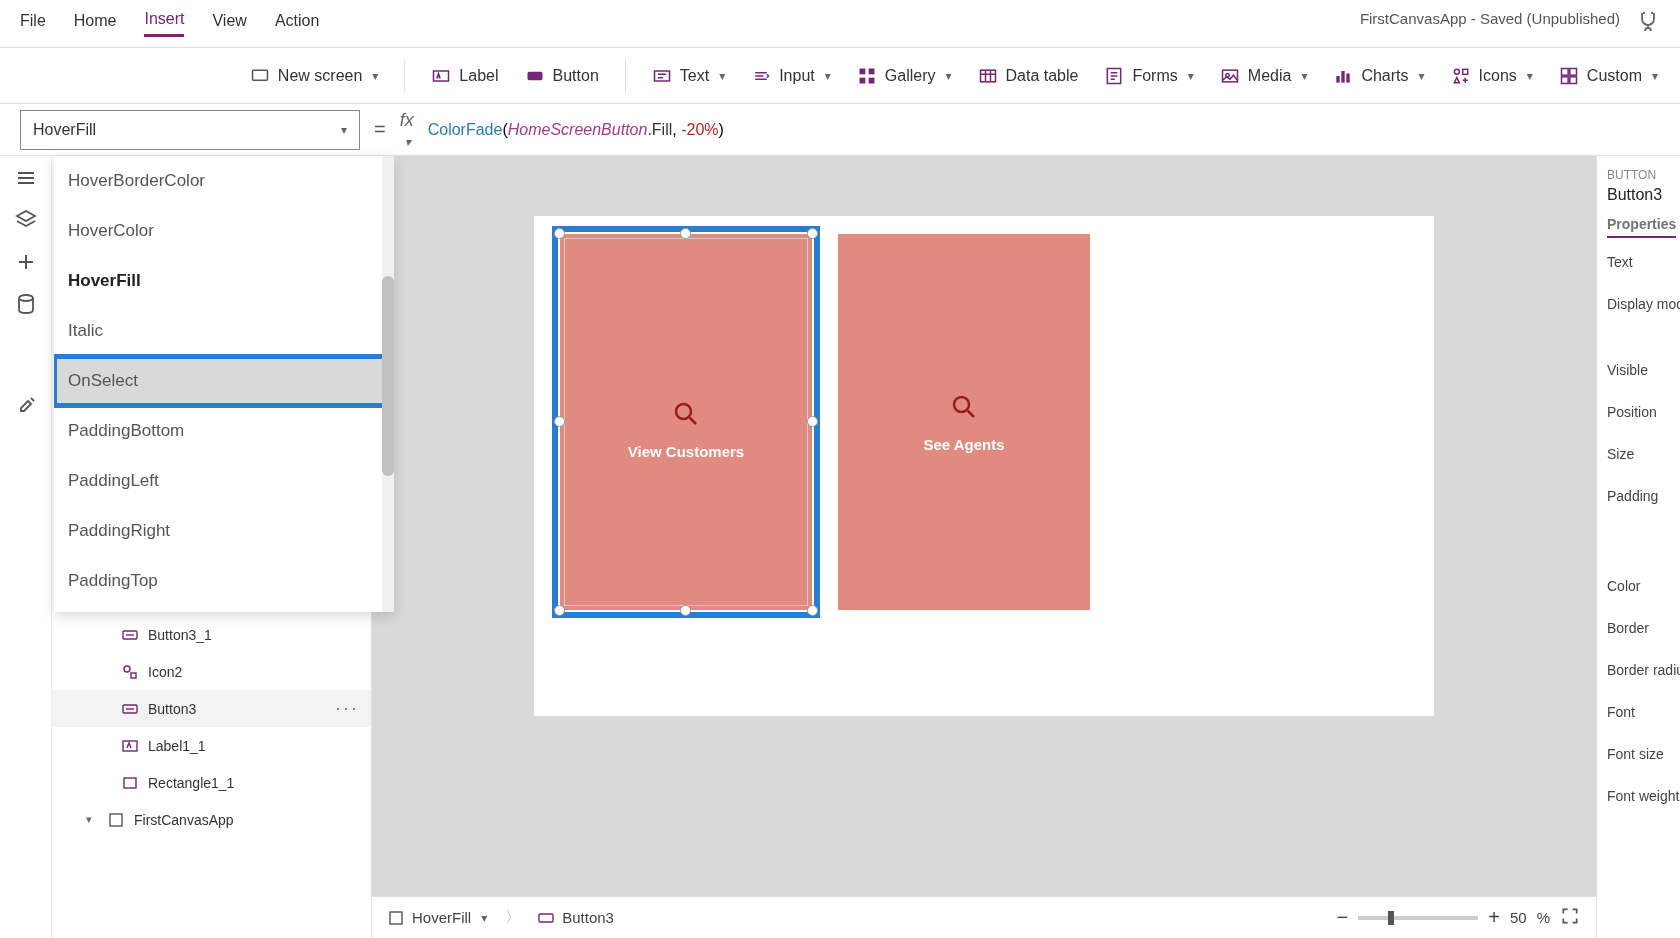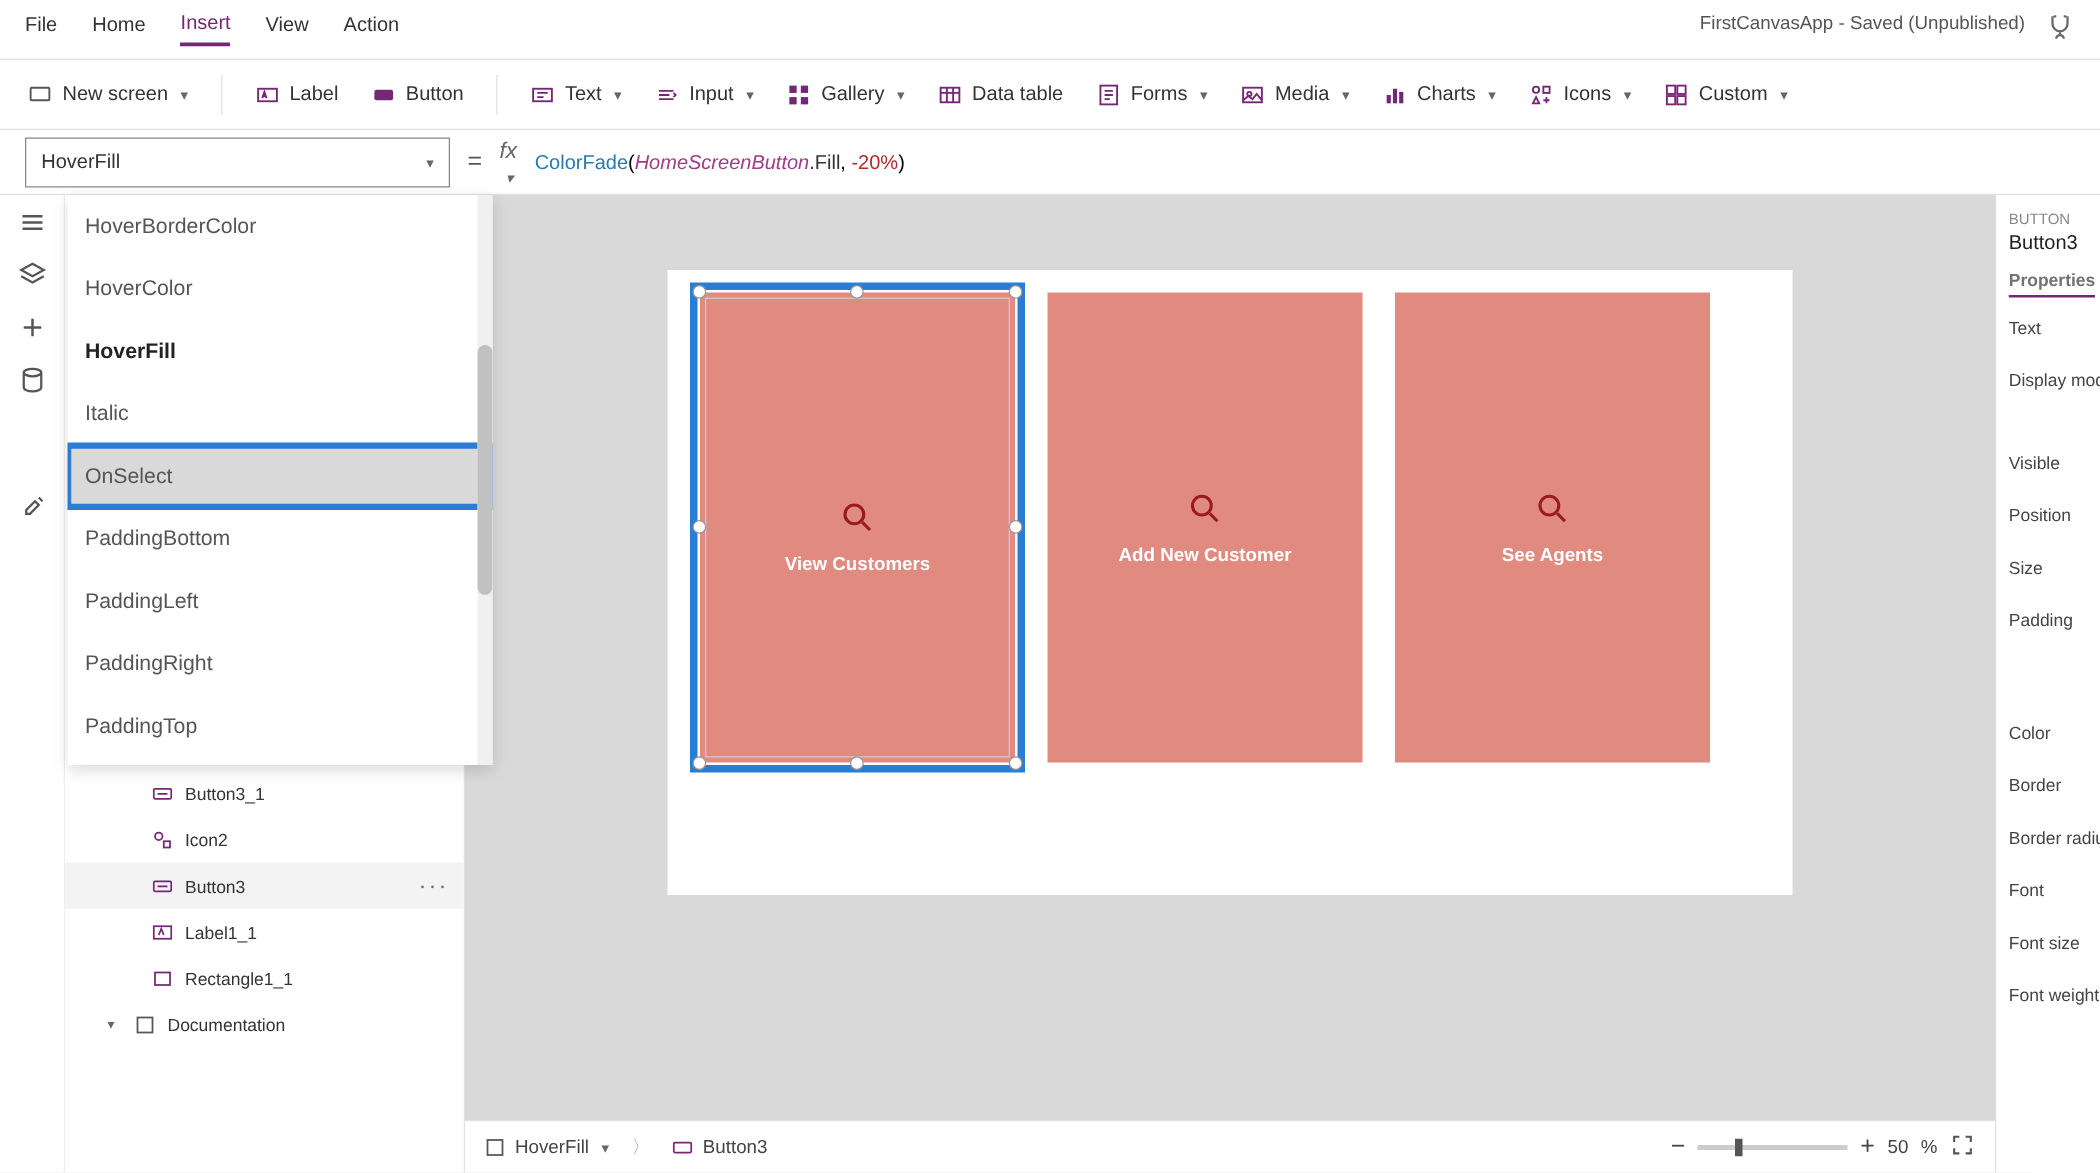--- a/index.html
+++ b/index.html
@@ -7,21 +7,21 @@
 
 
 .menubar { display: flex; align-items: center; height: 48px; padding: 0 20px; border-bottom: 1px solid #e1e1e1; justify-content: space-between; }
 .menubar-left { display: flex; gap: 28px; align-items: center; }
 .menu-item { font-size: 16px; color: #333; cursor: pointer; padding-bottom: 6px; }
 .menu-item.active { color: #742774; border-bottom: 3px solid #742774; font-weight: 400; }
 .menubar-right { display: flex; align-items: flex-start; gap: 16px; font-size: 15px; color: #555; }
 .doctor-icon svg { width: 24px; height: 24px; stroke: #666; }
 
 
-.ribbon { display: flex; align-items: center; height: 56px; padding: 0 22px; gap: 26px; border-bottom: 1px solid #e1e1e1; }
+.ribbon { display: flex; align-items: center; height: 56px; padding: 0 22px; gap: 26px; border-bottom: 1px solid #e1e1e1; justify-content: flex-end; }
 .ribbon-item { display: flex; align-items: center; gap: 8px; font-size: 16px; color: #333; cursor: pointer; }
 .ribbon-item svg { width: 20px; height: 20px; }
 .chev { font-size: 12px; color: #666; margin-left: 2px; }
 .ribbon-sep { width: 1px; height: 32px; background: #e1e1e1; }
 
 
 .formula-row { display: flex; align-items: center; height: 52px; border-bottom: 1px solid #e1e1e1; padding: 0 20px; gap: 14px; }
 .prop-select { width: 340px; height: 40px; border: 1px solid #888; display: flex; align-items: center; justify-content: space-between; padding: 0 12px; font-size: 16px; color: #333; cursor: pointer; }
 .equals { font-size: 20px; color: #555; }
 .fx-box { display: flex; align-items: center; gap: 4px; color: #666; font-style: italic; font-size: 18px; cursor: pointer; flex-direction: column; }
@@ -319,21 +319,21 @@
           </span>
         <span>Rectangle1_1</span>
       </div>
       <div class="tree-row doc">
         <span class="chev-sm">▾</span>
         <span class="tree-icn">
             <svg viewBox="0 0 16 16" fill="none" stroke="#555" stroke-width="1.4">
               <rect x="2" y="2" width="12" height="12"></rect>
             </svg>
           </span>
-        <span>Documentation</span>
+        <span>FirstCanvasApp</span>
       </div>
     </div>
   </div>
 
   <div class="canvas-wrap">
     <div class="phone-screen">
       <div class="cards">
         <div class="card selected-card">
           <div class="inner-sel"></div>
           <div class="sel-handles">
@@ -350,27 +350,20 @@
               <circle cx="10" cy="10" r="6"></circle>
               <path d="M15 15l5 5"></path>
             </svg>
           <span>View Customers</span>
         </div>
         <div class="card">
           <svg class="mag" viewBox="0 0 24 24" fill="none" stroke="#9a1b1b" stroke-width="2">
               <circle cx="10" cy="10" r="6"></circle>
               <path d="M15 15l5 5"></path>
             </svg>
-          <span>Add New Customer</span>
-        </div>
-        <div class="card">
-          <svg class="mag" viewBox="0 0 24 24" fill="none" stroke="#9a1b1b" stroke-width="2">
-              <circle cx="10" cy="10" r="6"></circle>
-              <path d="M15 15l5 5"></path>
-            </svg>
           <span>See Agents</span>
         </div>
       </div>
     </div>
 
     <div class="bottombar">
       <div class="bb-item">
         <svg width="16" height="16" viewBox="0 0 16 16" fill="none" stroke="#555" stroke-width="1.4">
             <rect x="2" y="2" width="12" height="12"></rect>
           </svg>

